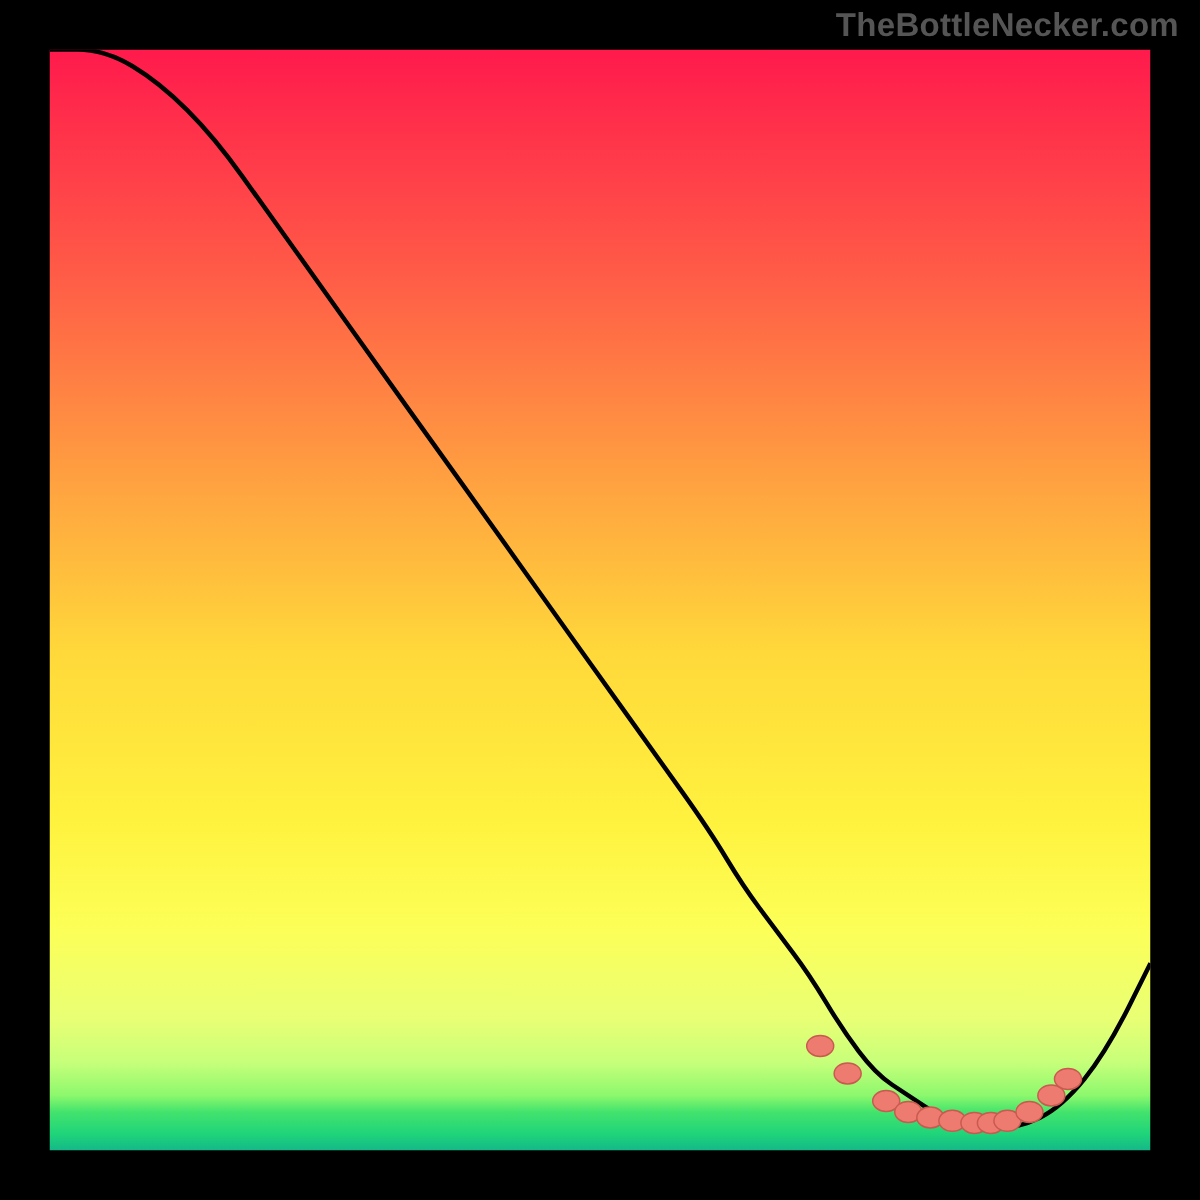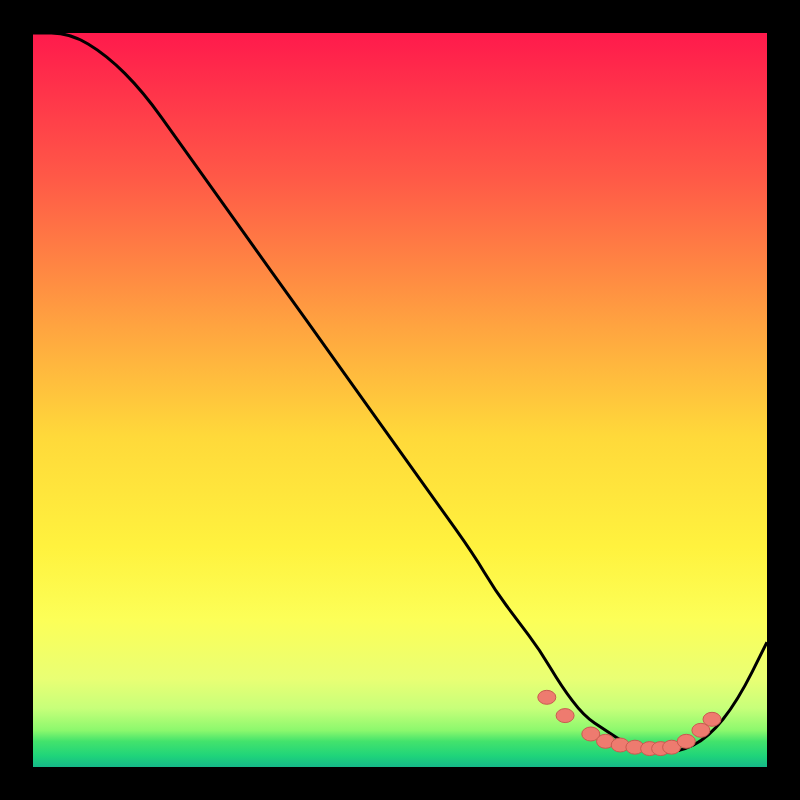--- a/index.html
+++ b/index.html
@@ -38,20 +38,21 @@
     display: block;
   }
 
   
 </style>
 </head>
 <body>
 
 <div class="frame">
 
+  <div class="attribution">TheBottleNecker.com</div>
 
   <div class="plot">
     <svg id="plot-svg" width="734" height="734" viewBox="0 0 734 734">
       <defs>
         <linearGradient id="bg-grad" x1="0" y1="0" x2="0" y2="1">
             <stop offset="0%" stop-color="#ff1a4c"></stop>
             <stop offset="20%" stop-color="#ff5a47"></stop>
             <stop offset="40%" stop-color="#ffa440"></stop>
             <stop offset="55.00000000000001%" stop-color="#ffd93a"></stop>
             <stop offset="70%" stop-color="#fff23e"></stop>

